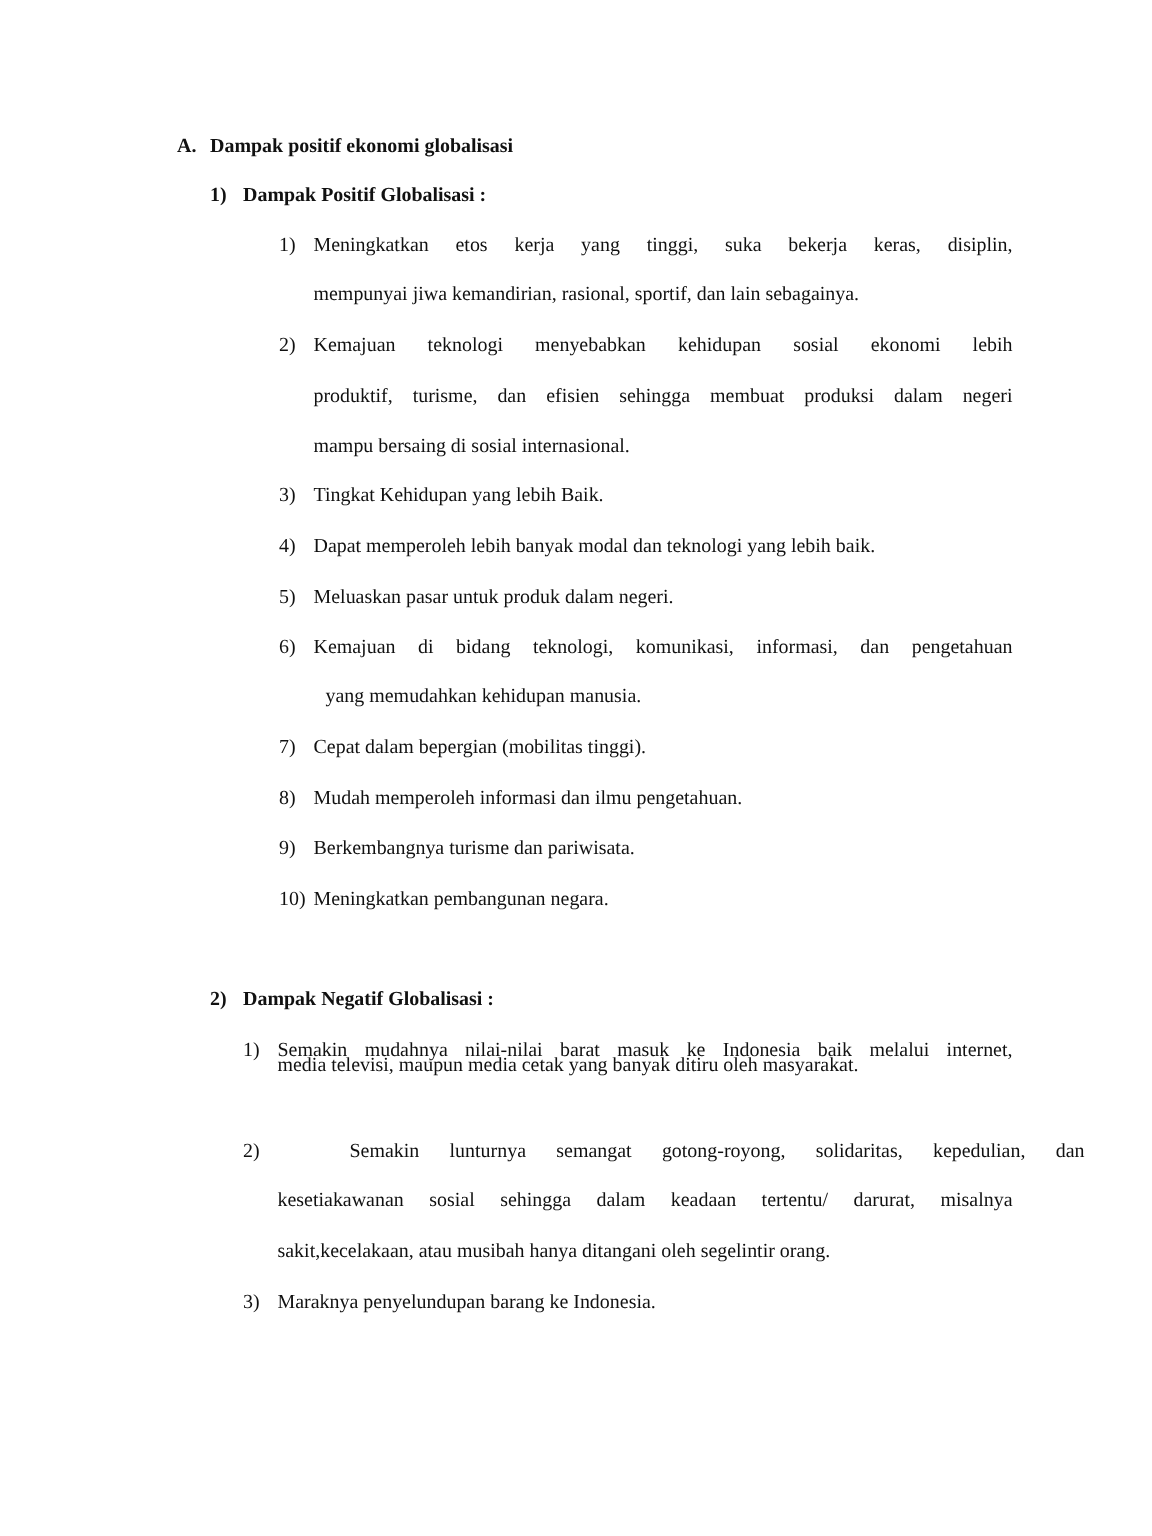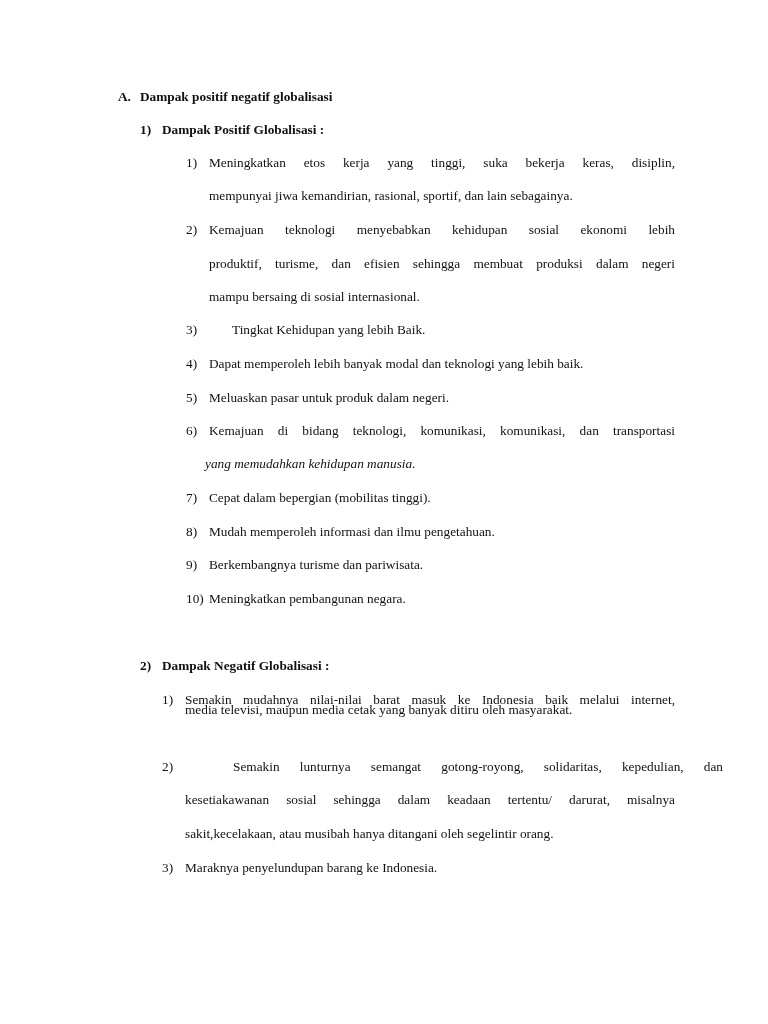--- a/index.html
+++ b/index.html
@@ -12,53 +12,53 @@
     .bold { font-weight: bold; }
     .num { position: absolute; white-space: nowrap; line-height: 16px; }
     .just { position: absolute; line-height: 16px; text-align: justify; text-align-last: justify; white-space: normal; }
   </style>
 </head>
 <body>
 
 <div class="page">
 
   <div class="line bold" style="left:118px; top:89px;">A.</div>
-  <div class="line bold" style="left:140px; top:89px;">Dampak positif negatif globalisasi</div>
+  <div class="line bold" style="left:140px; top:89px;">Dampak positif ekonomi globalisasi</div>
 
   <div class="line bold" style="left:140px; top:122px;">1)</div>
   <div class="line bold" style="left:162px; top:122px;">Dampak Positif Globalisasi :</div>
 
   <div>
     <div>
       <span class="num" style="left:186px; top:155px;">1)</span>
       <span class="just" style="left:209px; top:155px; width:466px;">Meningkatkan etos kerja yang tinggi, suka bekerja keras, disiplin,</span>
       <span class="line" style="left:209px; top:188px;">mempunyai jiwa kemandirian, rasional, sportif, dan lain sebagainya.</span>
     </div>
     <div>
       <span class="num" style="left:186px; top:222px;">2)</span>
       <span class="just" style="left:209px; top:222px; width:466px;">Kemajuan teknologi menyebabkan kehidupan sosial ekonomi lebih</span>
       <span class="just" style="left:209px; top:256px; width:466px;">produktif, turisme, dan efisien sehingga membuat produksi dalam negeri</span>
       <span class="line" style="left:209px; top:289px;">mampu bersaing di sosial internasional.</span>
     </div>
     <div>
       <span class="num" style="left:186px; top:322px;">3)</span>
-      <span class="line" style="left:209px; top:322px;margin-left:23px;">Tingkat Kehidupan yang lebih Baik.</span>
+      <span class="line" style="left:209px; top:322px;">Tingkat Kehidupan yang lebih Baik.</span>
     </div>
     <div>
       <span class="num" style="left:186px; top:356px;">4)</span>
       <span class="line" style="left:209px; top:356px;">Dapat memperoleh lebih banyak modal dan teknologi yang lebih baik.</span>
     </div>
     <div>
       <span class="num" style="left:186px; top:390px;">5)</span>
       <span class="line" style="left:209px; top:390px;">Meluaskan pasar untuk produk dalam negeri.</span>
     </div>
     <div>
       <span class="num" style="left:186px; top:423px;">6)</span>
-      <span class="just" style="left:209px; top:423px; width:466px;">Kemajuan di bidang teknologi, komunikasi, komunikasi, dan transportasi</span>
-      <span class="line" style="left:205px; top:456px;font-style:italic;">yang memudahkan kehidupan manusia.</span>
+      <span class="just" style="left:209px; top:423px; width:466px;">Kemajuan di bidang teknologi, komunikasi, informasi, dan pengetahuan</span>
+      <span class="line" style="left:217px; top:456px;">yang memudahkan kehidupan manusia.</span>
     </div>
     <div>
       <span class="num" style="left:186px; top:490px;">7)</span>
       <span class="line" style="left:209px; top:490px;">Cepat dalam bepergian (mobilitas tinggi).</span>
     </div>
     <div>
       <span class="num" style="left:186px; top:524px;">8)</span>
       <span class="line" style="left:209px; top:524px;">Mudah memperoleh informasi dan ilmu pengetahuan.</span>
     </div>
     <div>

